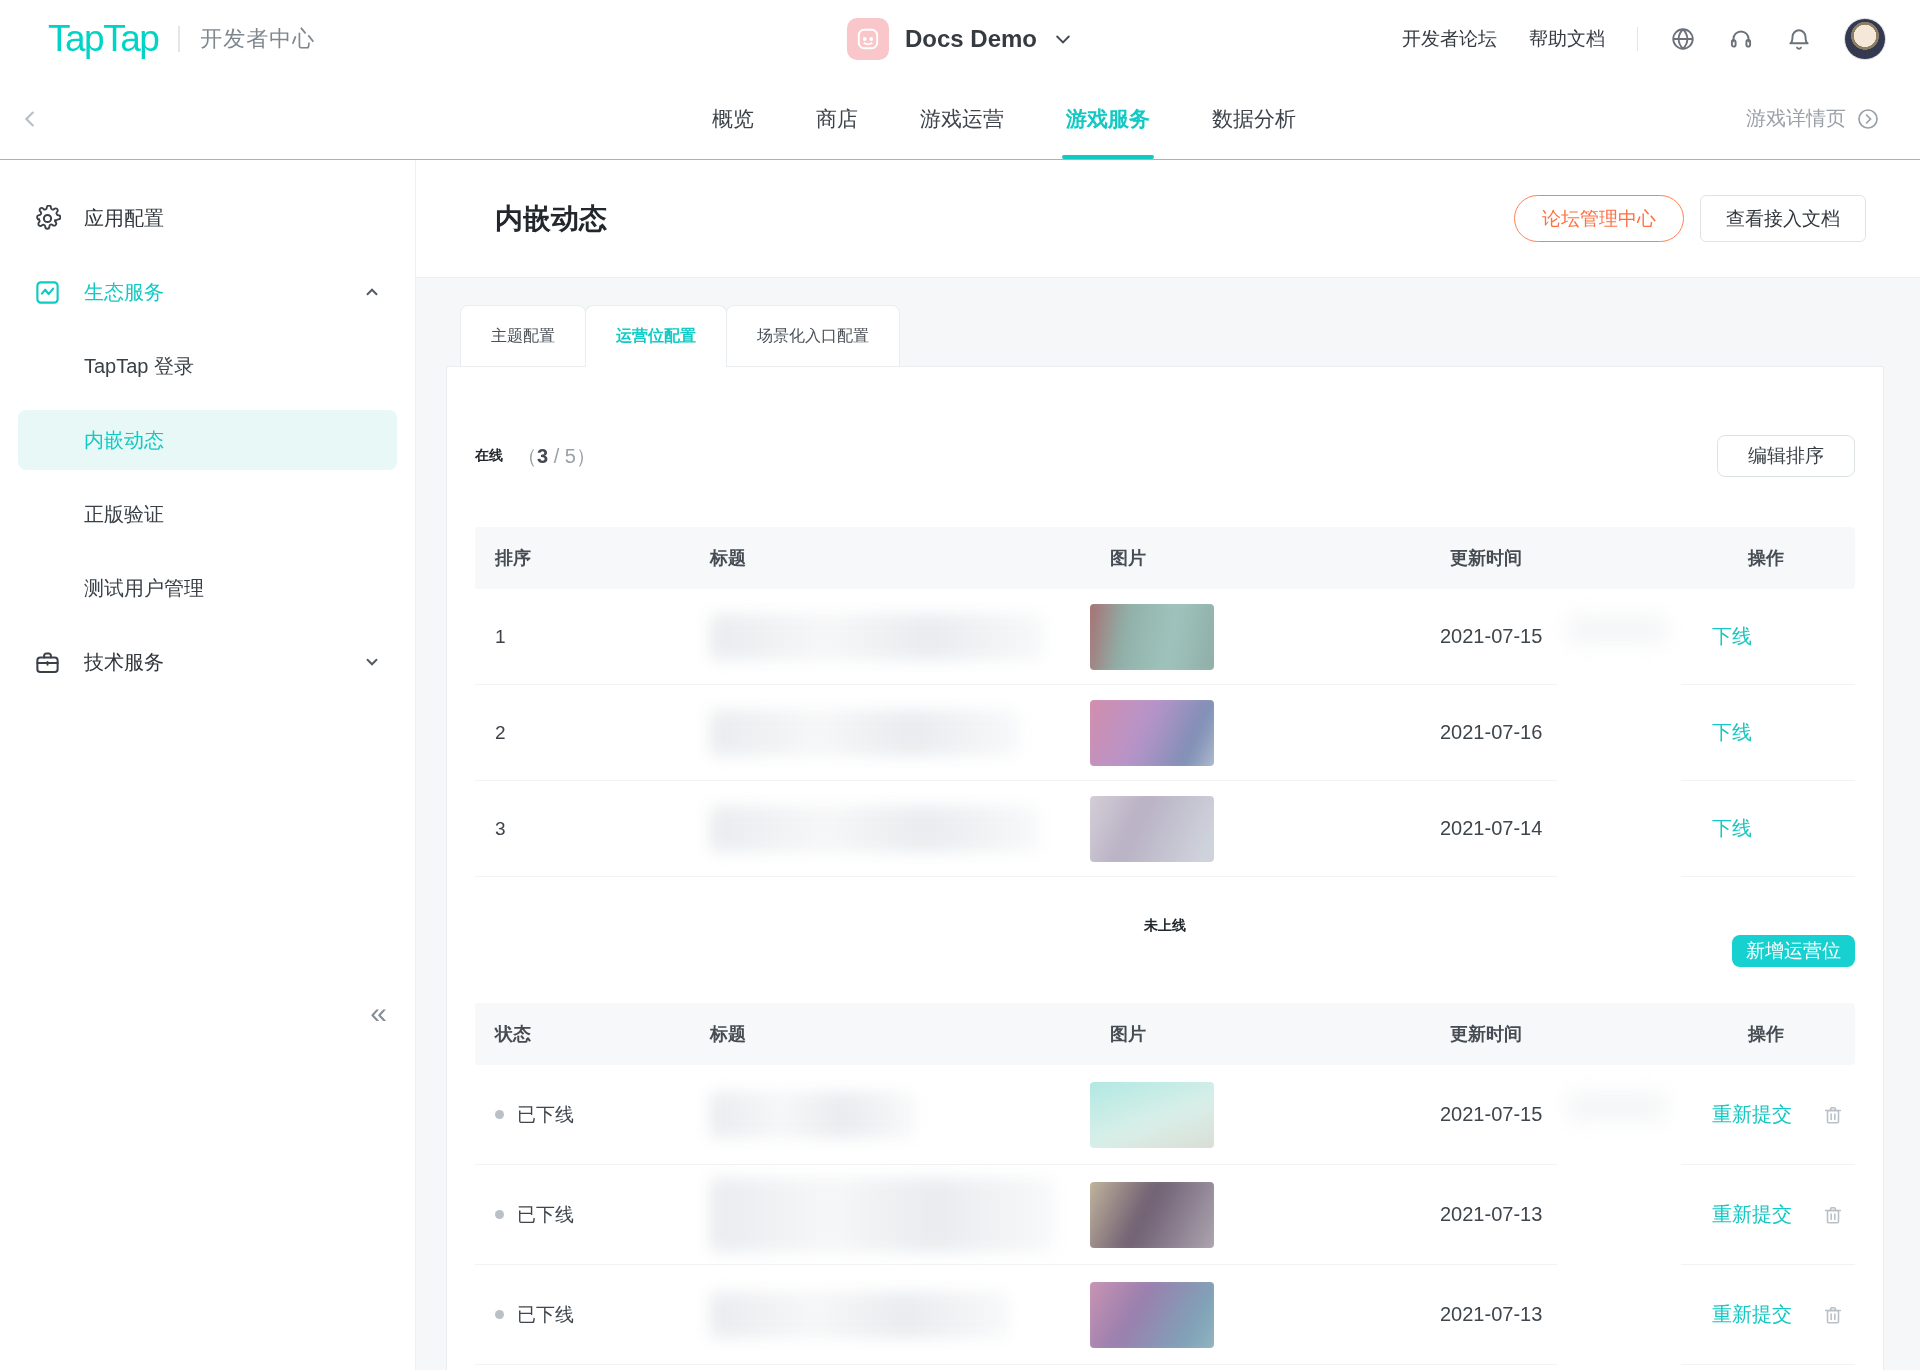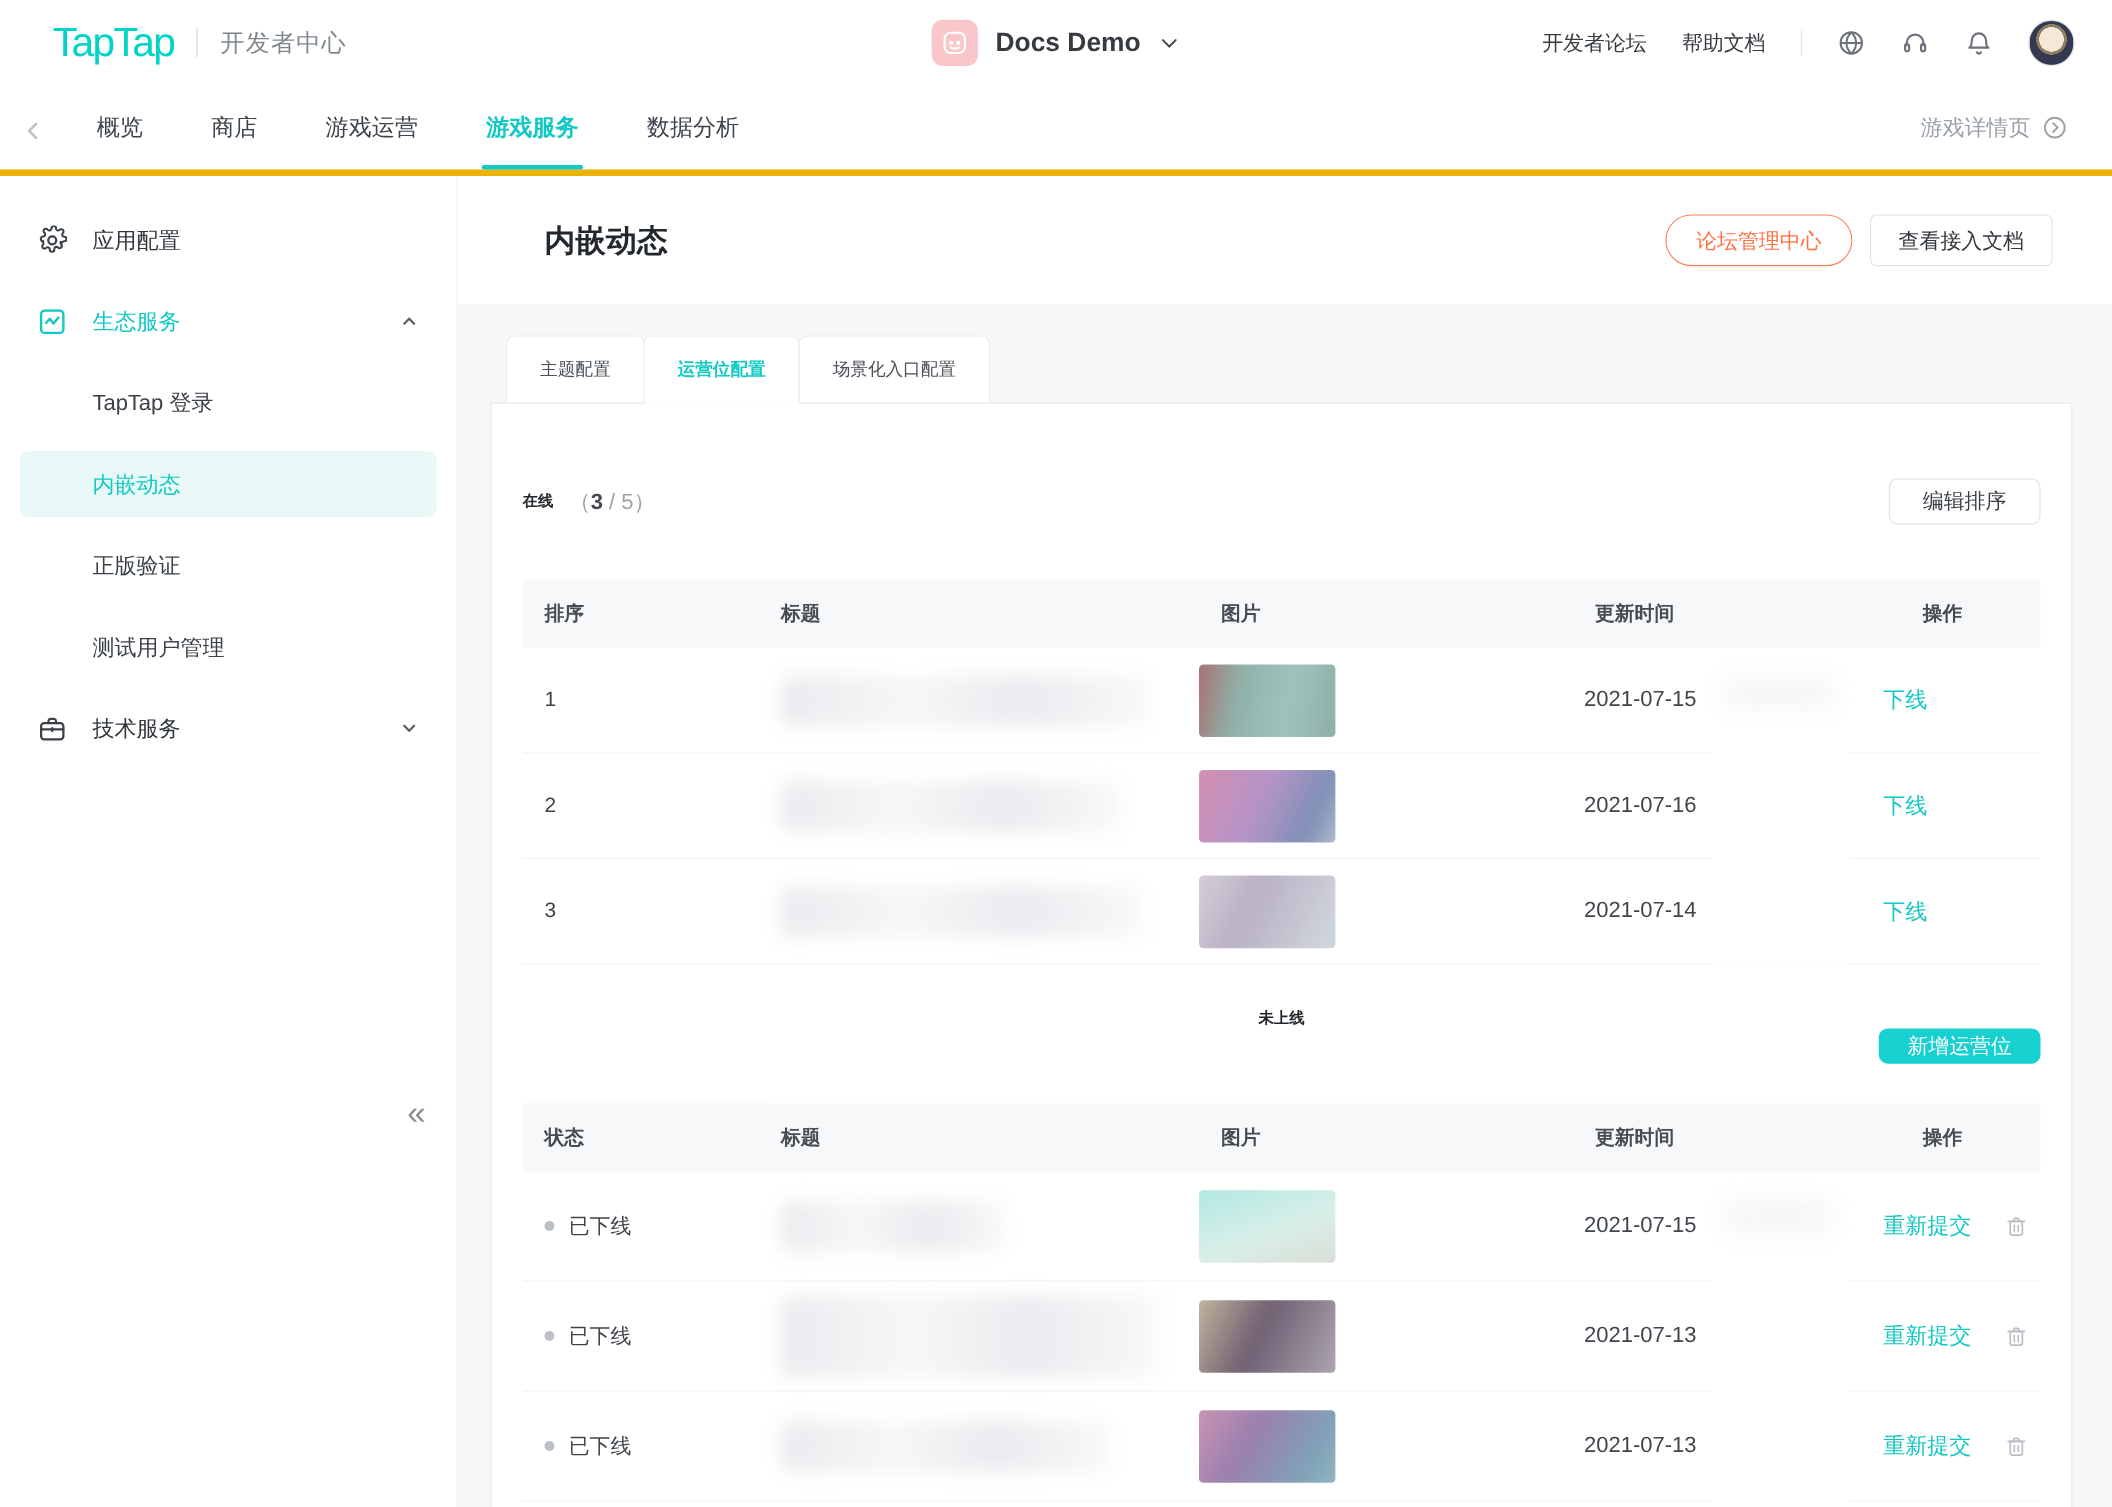--- a/index.html
+++ b/index.html
@@ -16,21 +16,21 @@
   .app-name { font-size:24px; font-weight:700; color:#363b42; }
   .header-right { margin-left:auto; margin-right:34px; display:flex; align-items:center; gap:32px; }
   .hlink { font-size:19px; color:#363b42; cursor:pointer; }
   .vdiv { width:1px; height:24px; background:#e3e7ea; }
   .hicon { width:26px; height:26px; color:#6b727a; cursor:pointer; display:flex; }
   .avatar { width:42px; height:42px; border-radius:50%; cursor:pointer;
     background:radial-gradient(circle at 50% 42%, #f5e8d8 0 36%, #8a7f63 37% 45%, #343850 46% 100%);
     border:1px solid #d9dde0; }
 
   
-  .tabbar { height:82px; background:#fff; border-bottom:6px solid #eab308; display:flex; align-items:center; position:relative; }
+  .tabbar { height:82px; background:#fff; border-bottom:1px solid #eab308; display:flex; align-items:center; position:relative;justify-content:center; }
   .back-chip { position:absolute; left:14px; top:24px; width:34px; height:34px; display:flex; align-items:center; justify-content:center; color:#b9bfc6; }
   .tabs { display:flex; margin-left:88px; gap:62px; height:100%; }
   .tab { font-size:21px; color:#3d434a; display:flex; align-items:center; position:relative; cursor:pointer; }
   .tab.active { color:#10c9c3; font-weight:700; }
   .tab.active::after { content:""; position:absolute; left:-4px; right:-4px; bottom:0; height:4px; background:#10c9c3; border-radius:2px; }
   .tabbar-right { position:absolute; right:40px; display:flex; align-items:center; gap:10px; color:#9aa1a8; font-size:20px; cursor:pointer; }
 
   
   .page-body { display:flex; height:1210px; }
   .sidebar { width:416px; flex-shrink:0; background:#fff; border-right:1px solid #eef1f3; padding-top:28px; position:relative; }
@@ -60,21 +60,21 @@
     display:flex; align-items:center; font-size:16px; color:#4a5057; cursor:pointer; margin-right:-1px; }
   .doc-tab.active { color:#12cbc6; font-weight:600; border-bottom-color:#fff; }
   .card { background:#fff; border:1px solid #e9edef; border-radius:2px; margin-top:-1px; padding:0 28px; height:1200px; position:relative; z-index:1; }
 
   .section-row { display:flex; align-items:center; height:50px; }
   .mt-online { margin-top:64px; } .mt-offline { margin-top:40px;flex-direction:column; }
   .section-title { font-size:14px; font-weight:700; color:#22272d; }
   .section-count { margin-left:14px; font-size:20px; color:#9aa1a8; }
   .section-count .cur { color:#42484f; font-weight:600; }
   .btn-outline { margin-left:auto; height:42px; padding:0 30px; border:1px solid #dde2e5; border-radius:8px; font-size:19px; color:#383e45; }
-  .btn-teal { margin-left:auto; height:66px; padding:0 26px; border:none; border-radius:8px; background:#17d0d0; color:#fff; font-size:19px; }
+  .btn-teal { margin-left:auto; height:66px; padding:0 14px; border:none; border-radius:8px; background:#17d0d0; color:#fff; font-size:19px; }
 
   .table { margin-top:46px; position:relative; }
   .table.t2 { margin-top:36px; }
   .t-head { display:grid; grid-template-columns:215px 400px 340px 262px 1fr; align-items:center; height:62px;
     background:#f7f8fa; border-radius:3px; padding-left:20px; font-size:18px; font-weight:700; color:#464c53; }
   .t-head .c5 { padding-left:36px; }
   .t-row { display:grid; grid-template-columns:215px 400px 340px 262px 1fr; align-items:center; height:96px;
     padding-left:20px; border-bottom:1px solid #f0f2f4; }
   .t2 .t-row { height:100px; }
   .order { font-size:19px; color:#3c4248; }

